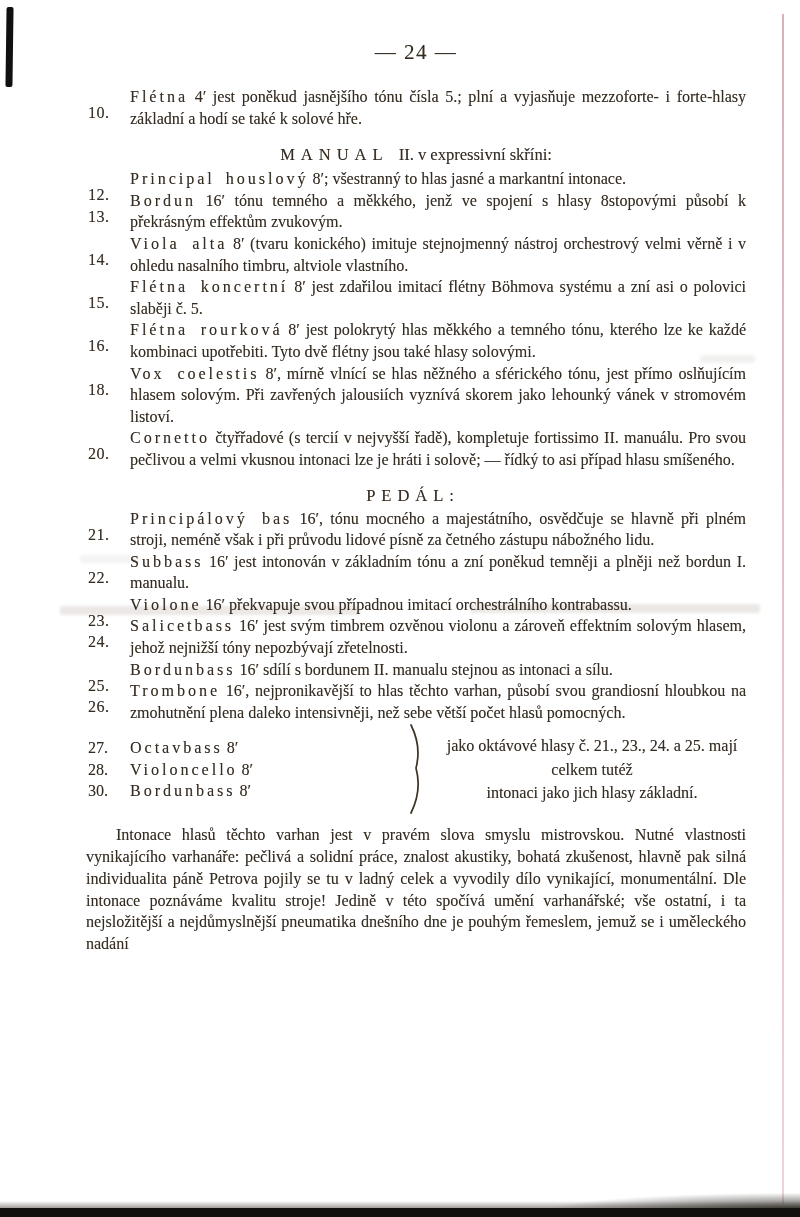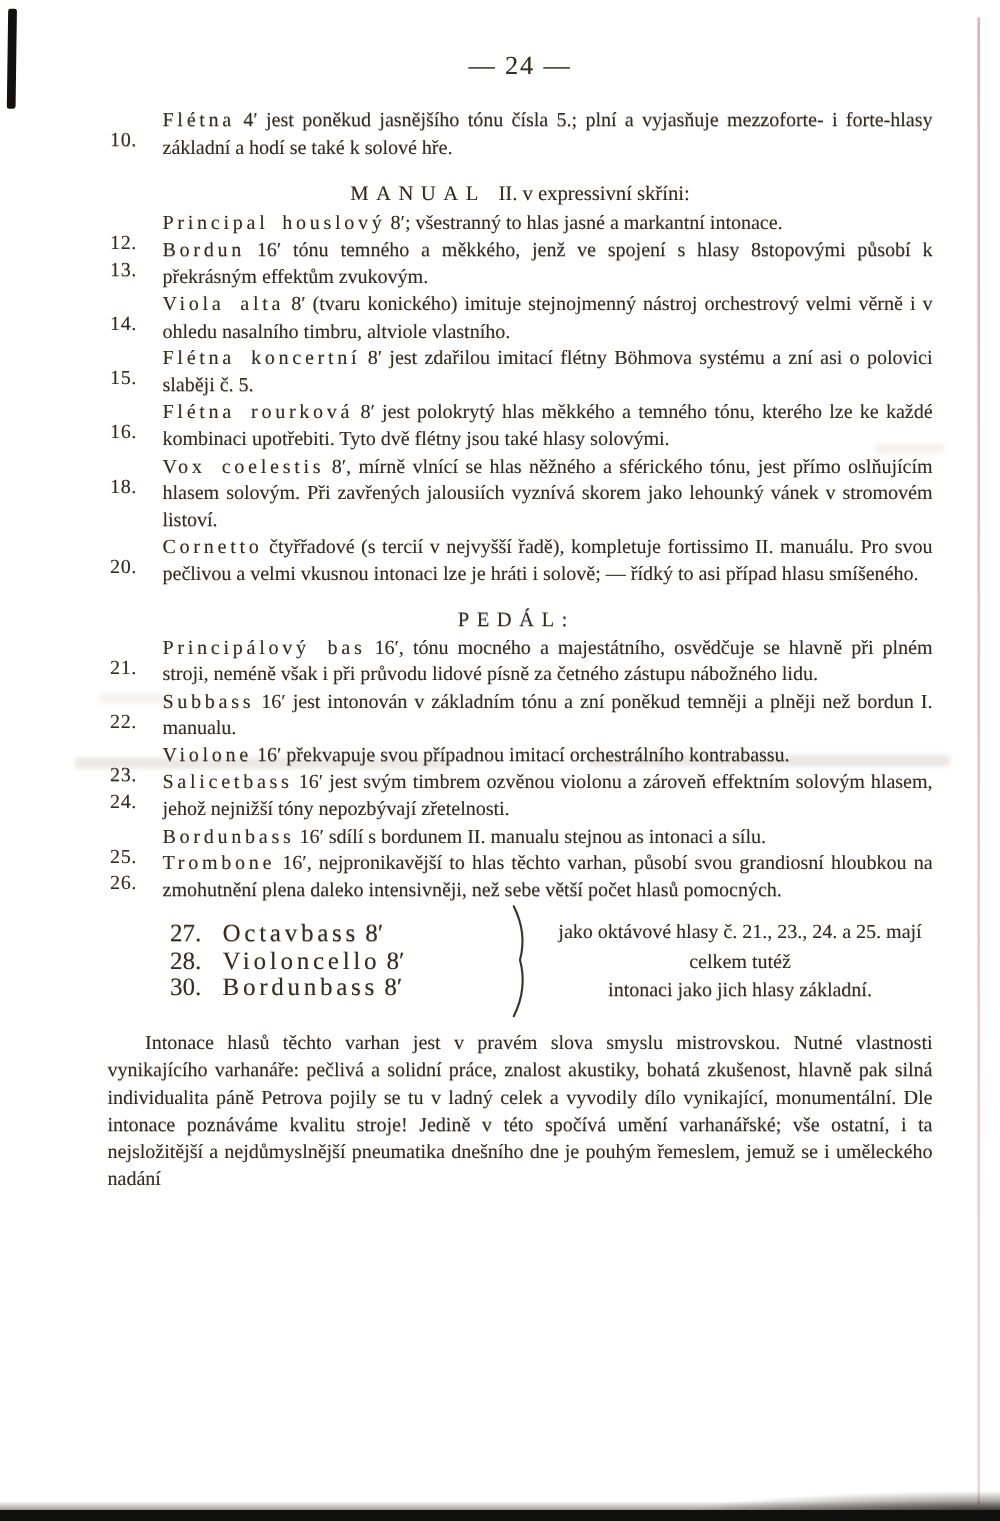--- a/index.html
+++ b/index.html
@@ -20,21 +20,21 @@
   .content{position:absolute;left:86px;top:40px;width:660px;}
   .page-number{text-align:center;font-size:21px;letter-spacing:1.5px;margin-bottom:21px;}
   .item{position:relative;padding-left:44px;text-align:justify;font-size:16px;line-height:21.6px;}
   .item .num{position:absolute;left:2px;top:16px;letter-spacing:0.5px;}
   .stop-name{letter-spacing:3px;word-spacing:4px;text-align:center;}
   .heading{text-align:center;font-size:16.5px;margin:16px 0 3px;}
   .heading .spaced{letter-spacing:6px;margin-right:6px;}
   .heading.pedal{margin:15px 0 2px;}
   .group{display:flex;align-items:center;}
   .group-left{width:322px;flex:none;}
-  .gitem{position:relative;padding-left:44px;font-size:20px;line-height:21.7px;text-align:left;margin-left:48px;}
+  .gitem{position:relative;padding-left:44px;font-size:16px;line-height:21.7px;text-align:left;}
   .gitem .num{position:absolute;left:2px;top:0;}
   .brace{flex:none;margin:0 4px 0 0;}
   .group-note{flex:1;text-align:center;font-size:16px;line-height:23.5px;padding-left:10px;}
   .closing{margin:9px 0 0;text-indent:30px;text-align:justify;font-size:16px;line-height:21.7px;}
   
   .corner-mark{position:absolute;left:6px;top:7px;width:7px;height:80px;background:var(--edge_black);border-radius:2px;transform:rotate(0.8deg);}
   .bottom-shade{position:absolute;left:0;bottom:8px;width:100%;height:8px;background:linear-gradient(180deg,rgba(62,53,44,0) 0%,rgba(62,53,44,0.55) 100%);}
   .bottom-bar{position:absolute;left:0;bottom:0;width:100%;height:9px;background:var(--edge_black);}
   .corner-shade{position:absolute;right:0;bottom:6px;width:250px;height:18px;background:radial-gradient(ellipse at 100% 100%,rgba(24,21,17,0.85),rgba(24,21,17,0) 72%);}
   .pink-line{position:absolute;right:16px;top:14px;bottom:13px;width:2px;background:linear-gradient(180deg,rgba(210,149,160,0.75),rgba(210,149,160,0.4));}

